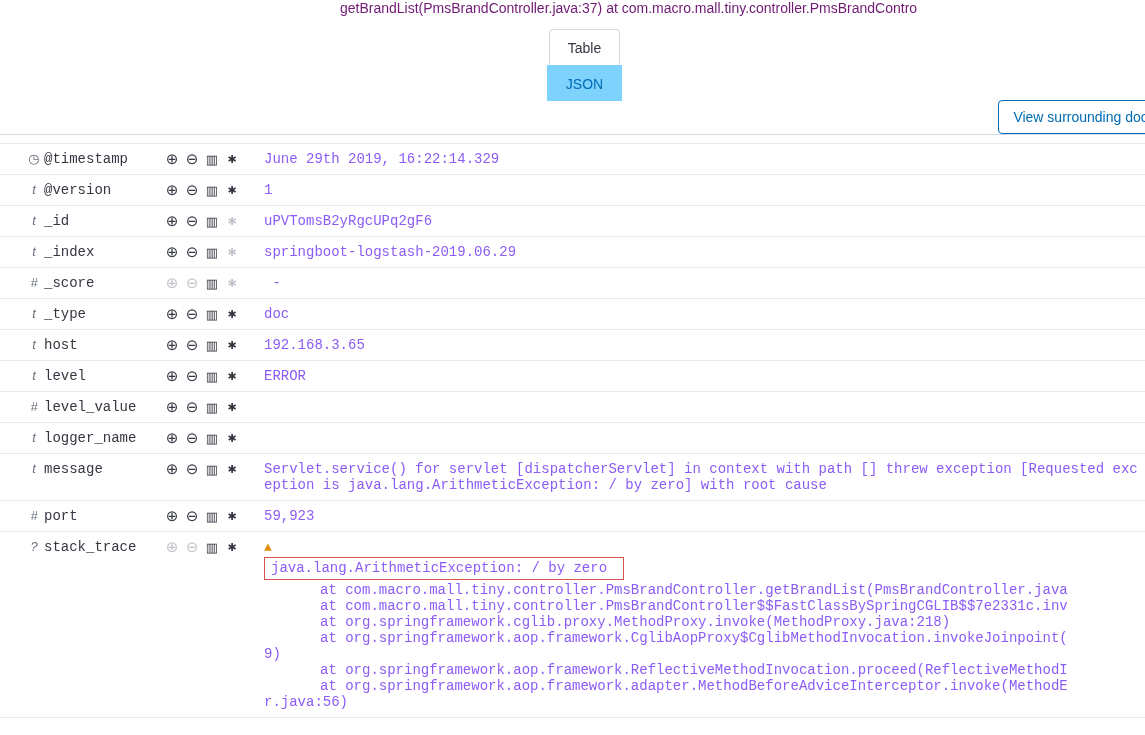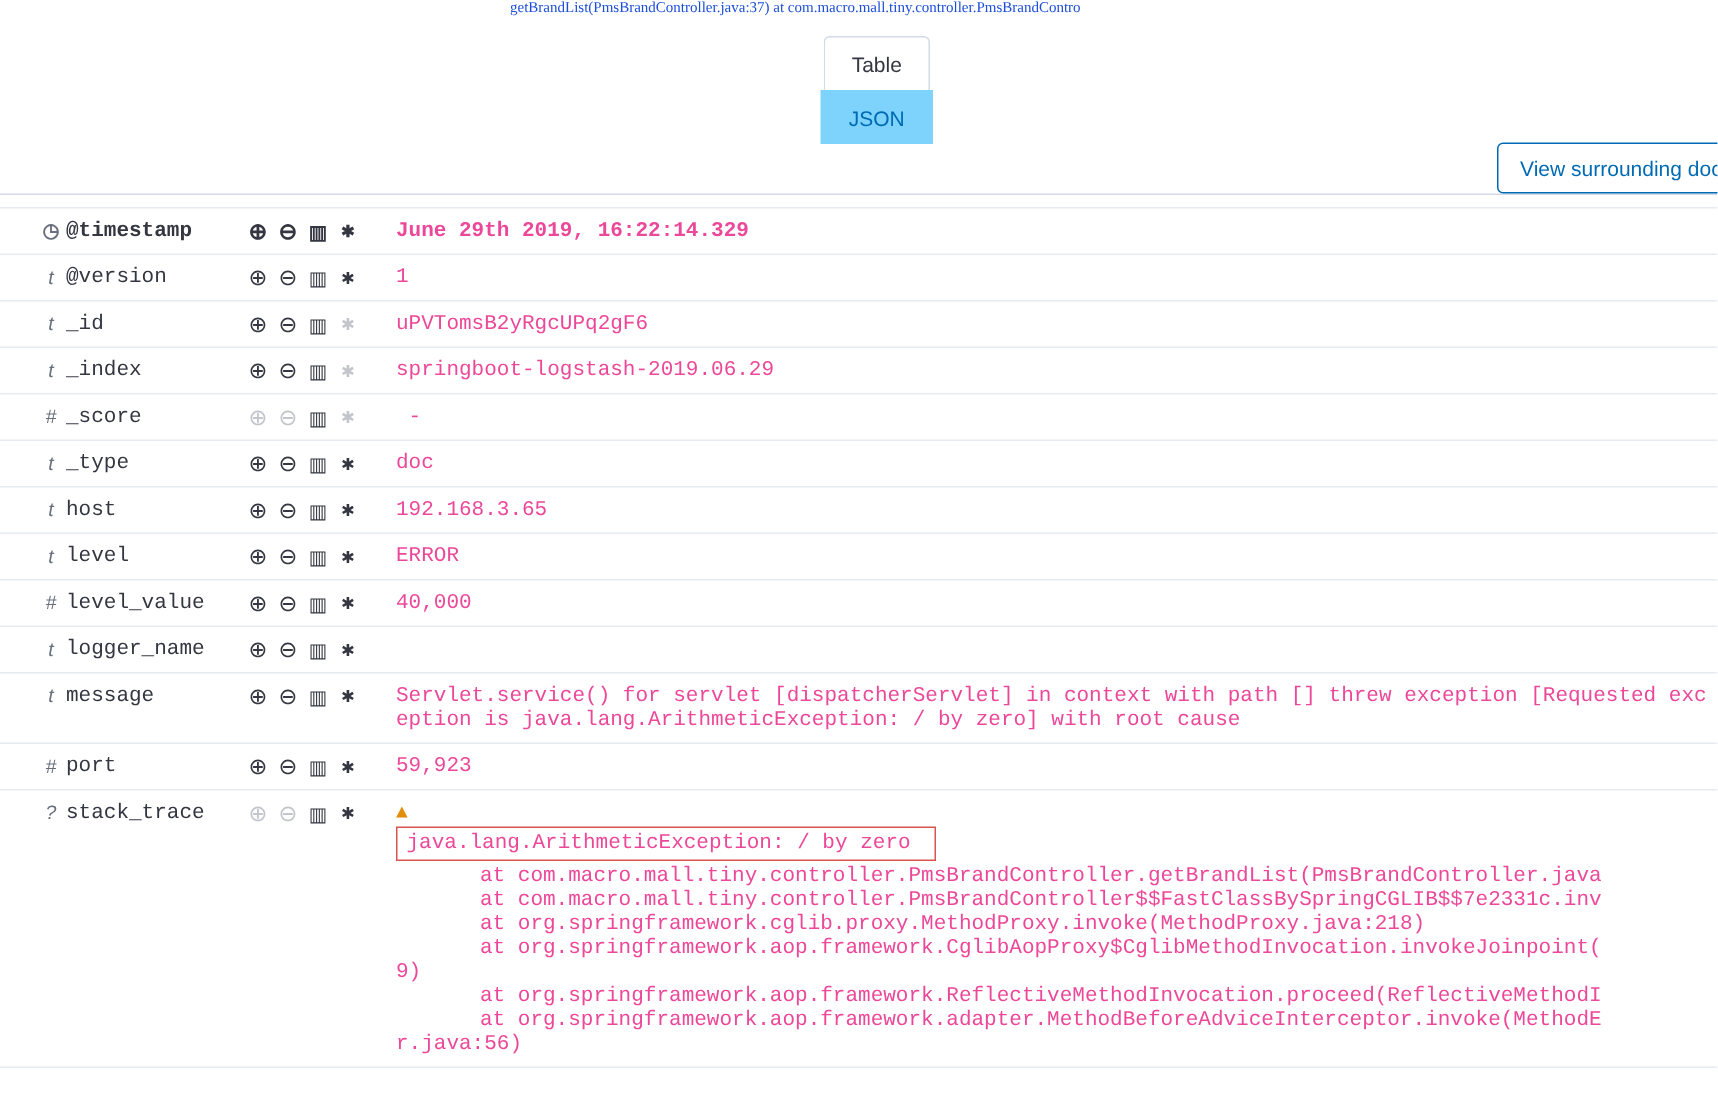--- a/index.html
+++ b/index.html
@@ -1,36 +1,36 @@
 <!DOCTYPE html>
 <html><head>
 <meta charset="utf-8">
 <style>
 * { margin: 0; padding: 0; box-sizing: border-box; }
 body { font-family: "Helvetica Neue", Helvetica, Arial, sans-serif; font-size: 14px; color: #343741; background: #fff; width: 1145px; overflow: hidden; }
-.top-trunc { font-family: Liberation Serif, serif; font-size: 10px; color: #1d4ed8; padding: 0 0 12px 340px; white-space: nowrap; overflow: hidden; }
+.top-trunc { font-family: Liberation Sans, sans-serif; font-size: 14px; color: #701a75; padding: 0 0 12px 340px; white-space: nowrap; overflow: hidden; }
 .tabs-bar { display: flex; align-items: center; border-bottom: 1px solid #d3dae6; padding: 0 0 0 24px; position: relative; flex-direction: column; }
 .tab { padding: 10px 18px 9px; font-size: 14px; color: #006bb4; cursor: pointer; border: 1px solid transparent; border-bottom: none; position: relative; top: 1px; background: #7dd3fc; }
 .tab.active { color: #343741; border-color: #d3dae6; border-radius: 4px 4px 0 0; background: #fff; }
 .view-btn { margin-left: auto; color: #006bb4; border: 1px solid #006bb4; border-radius: 4px; padding: 8px 14px; font-size: 14px; background: #fff; cursor: pointer; white-space: nowrap; margin-right: -45px; }
 .rows { margin-top: 8px; }
 .row { display: flex; align-items: flex-start; border-bottom: 1px solid #e6ebf2; padding: 7px 0 7px 24px; }
-.row:first-child { border-top: 1px solid #e6ebf2; margin-top: 6px; font-weight: bold; }
+.row:first-child { border-top: 1px solid #e6ebf2; margin-top: 6px; }
 .ftype { width: 20px; flex-shrink: 0; color: #69707d; font-family: "Helvetica Neue", Arial, sans-serif; font-style: italic; font-size: 13px; text-align: center; }
 .ftype.clock::before { content: "◷"; font-style: normal; }
 .fname { width: 120px; flex-shrink: 0; font-family: Menlo, Monaco, Consolas, "Courier New", monospace; font-size: 14px; color: #343741; overflow: hidden; text-overflow: ellipsis; }
 .actions { width: 92px; flex-shrink: 0; display: flex; gap: 4px; align-items: center; }
 .actions span { display: inline-flex; width: 16px; height: 16px; align-items: center; justify-content: center; color: #343741; font-size: 14px; cursor: pointer; }
 .actions span.dim { color: #c2c5cb; }
 .actions .zoom-in::before { content: "⊕"; font-size: 15px; }
 .actions .zoom-out::before { content: "⊖"; font-size: 15px; }
 .actions .cols::before { content: "▥"; font-size: 13px; }
 .actions .star::before { content: "✱"; font-size: 11px; }
 .actions-dim .zoom-in, .actions-dim .zoom-out { color: #c2c5cb; }
-.fvalue { flex: 1; font-family: Menlo, Monaco, Consolas, "Courier New", monospace; font-size: 14px; color: #ec4899; padding-left: 8px; white-space: pre-wrap; word-break: break-all; overflow: hidden; }
+.fvalue { flex: 1; font-family: Menlo, Monaco, Consolas, "Courier New", monospace; font-size: 14px; color: #8b5cf6; padding-left: 8px; white-space: pre-wrap; word-break: break-all; overflow: hidden; }
 .warn-ico { display: inline-block; color: #e08e0b; font-size: 13px; margin-bottom: 2px; }
 .warn-ico::before { content: "▲"; }
 .hl-box { display: inline-block; border: 1px solid #d9534f; padding: 1px 16px 0 6px; margin-bottom: 2px; line-height: 1.4; }
 .stack-indent { padding-left: 56px; display: block; }
 .stack-left { padding-left: 0; display: block; }
 </style>
 </head>
 <body>
 
 <div class="top-trunc">getBrandList(PmsBrandController.java:37) at com.macro.mall.tiny.controller.PmsBrandContro</div>
@@ -132,21 +132,20 @@
     </div>
     <div class="row">
       <div class="ftype">#</div>
       <div class="fname">level_value</div>
       <div class="actions">
         <span class="zoom-in"></span>
         <span class="zoom-out"></span>
         <span class="cols"></span>
         <span class="star"></span>
       </div>
-      <div class="fvalue">40,000</div>
     </div>
     <div class="row">
       <div class="ftype">t</div>
       <div class="fname">logger_name</div>
       <div class="actions">
         <span class="zoom-in"></span>
         <span class="zoom-out"></span>
         <span class="cols"></span>
         <span class="star"></span>
       </div>

